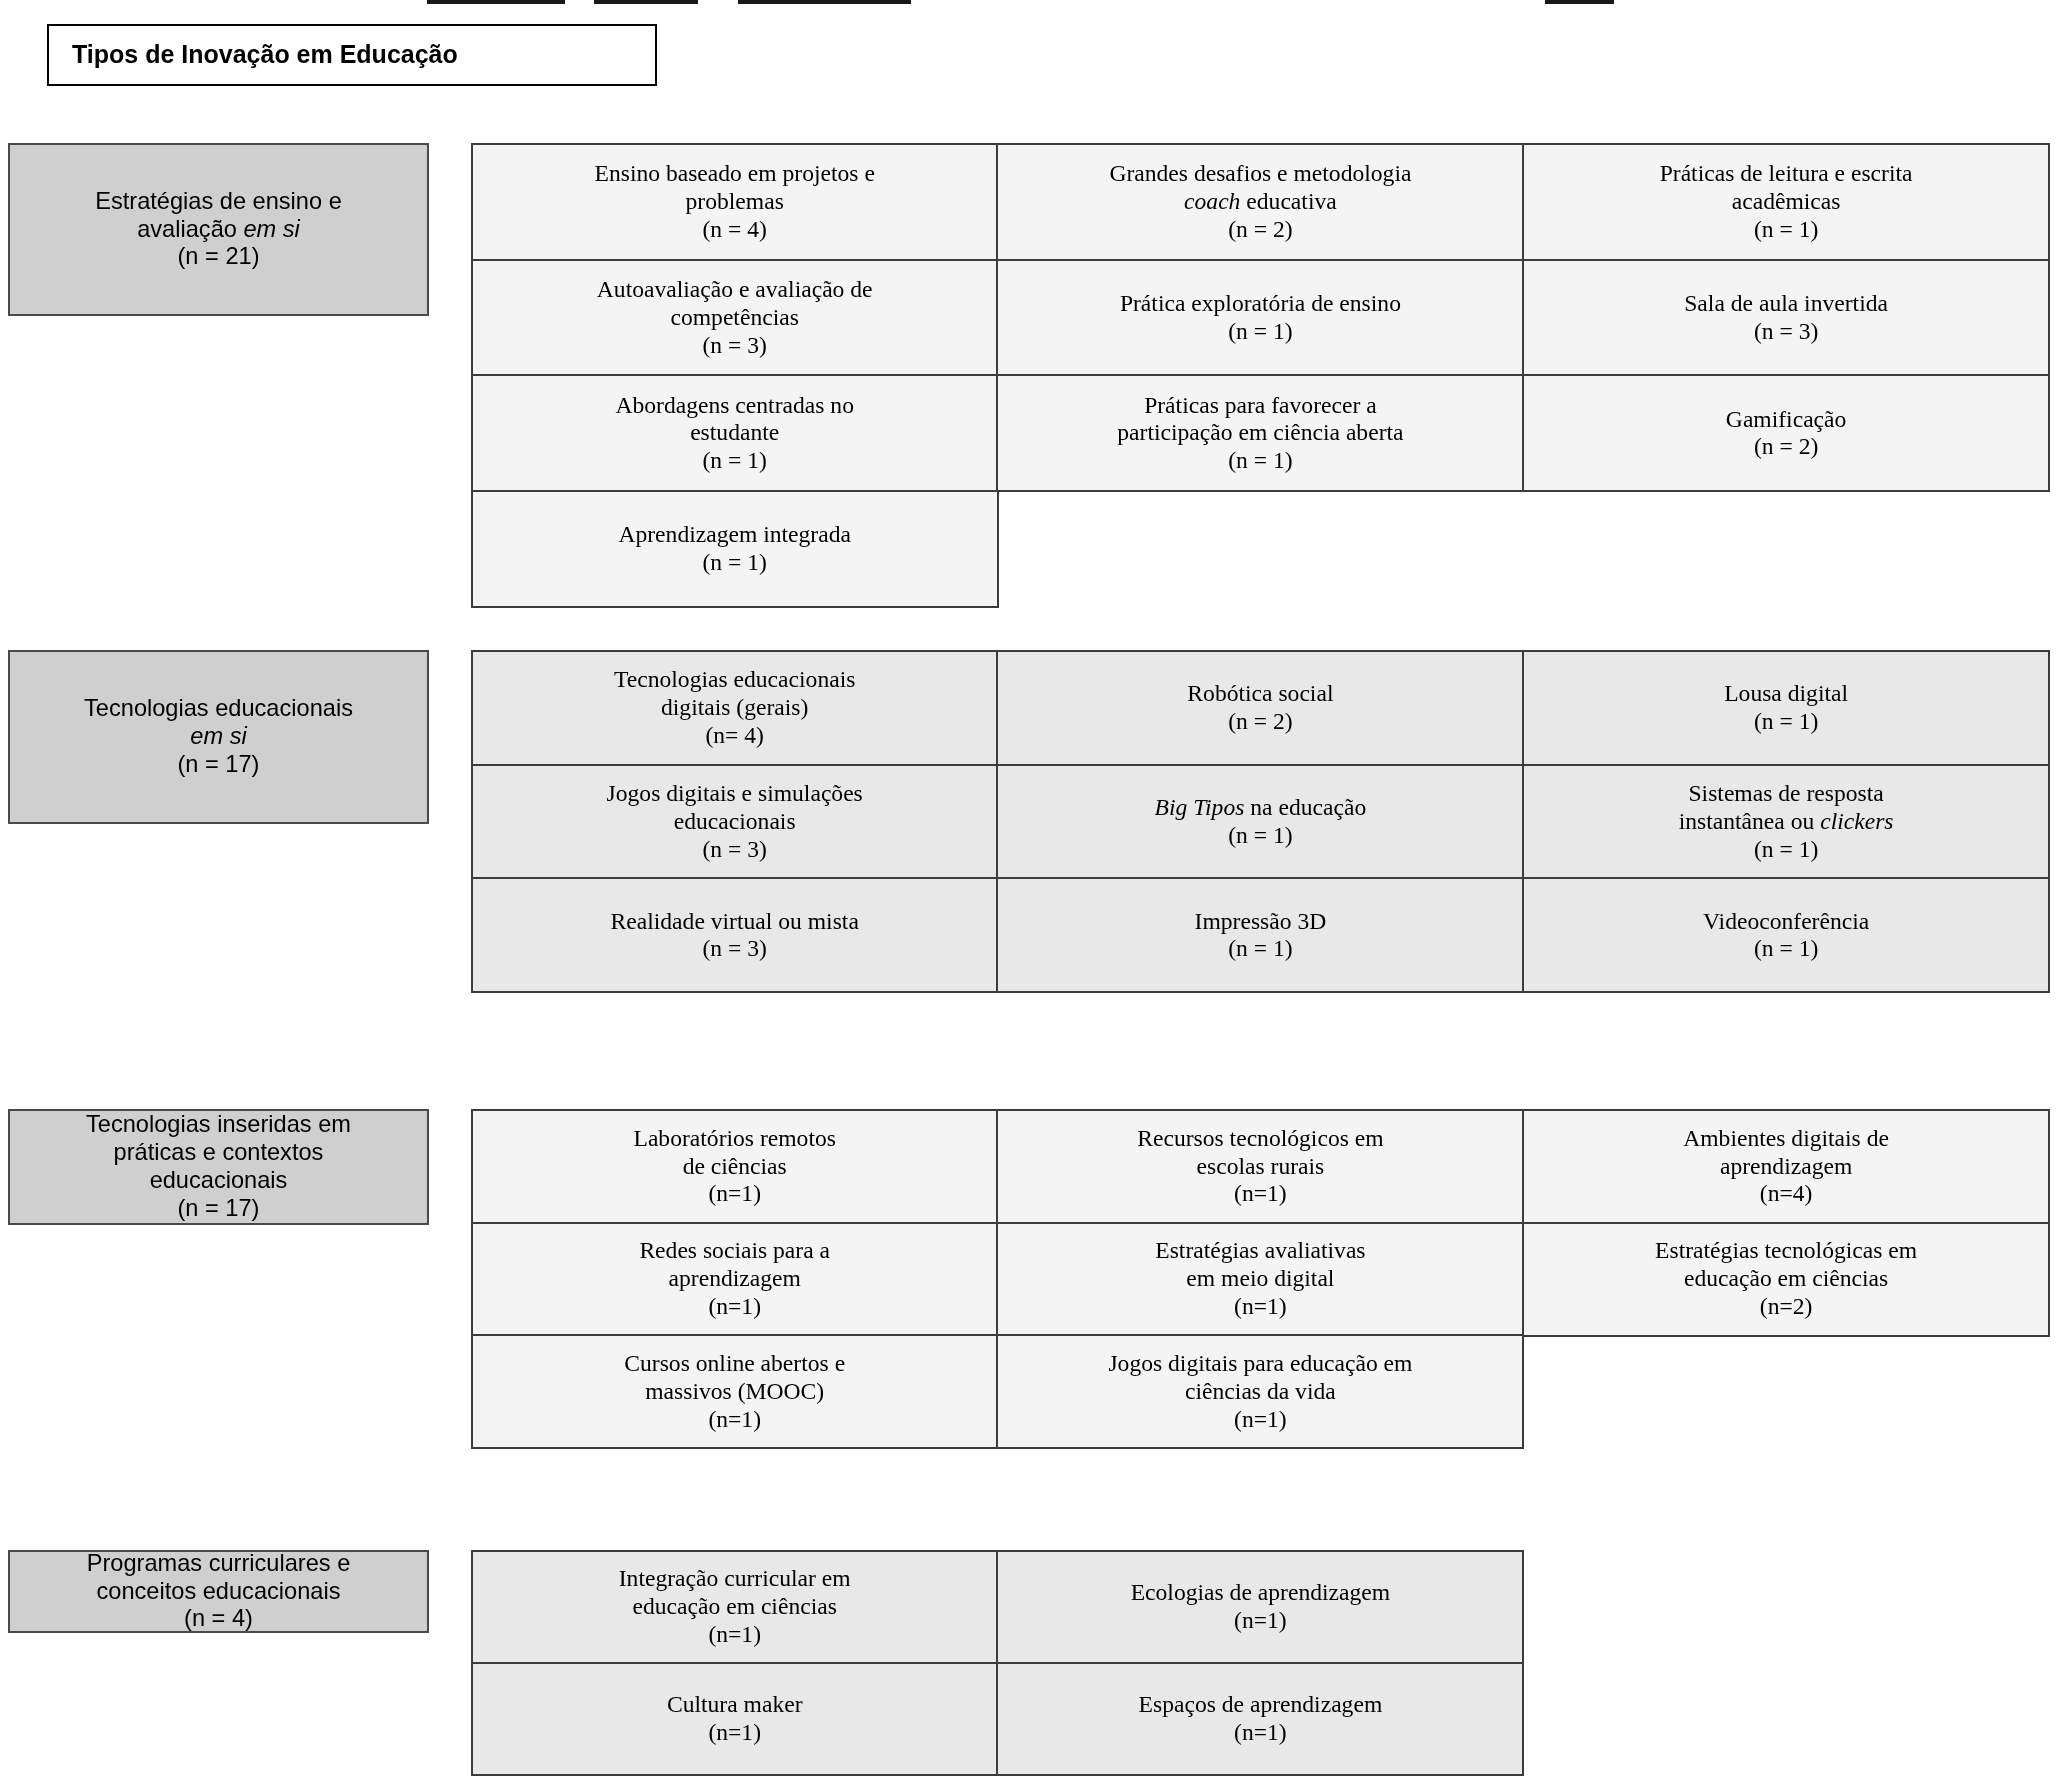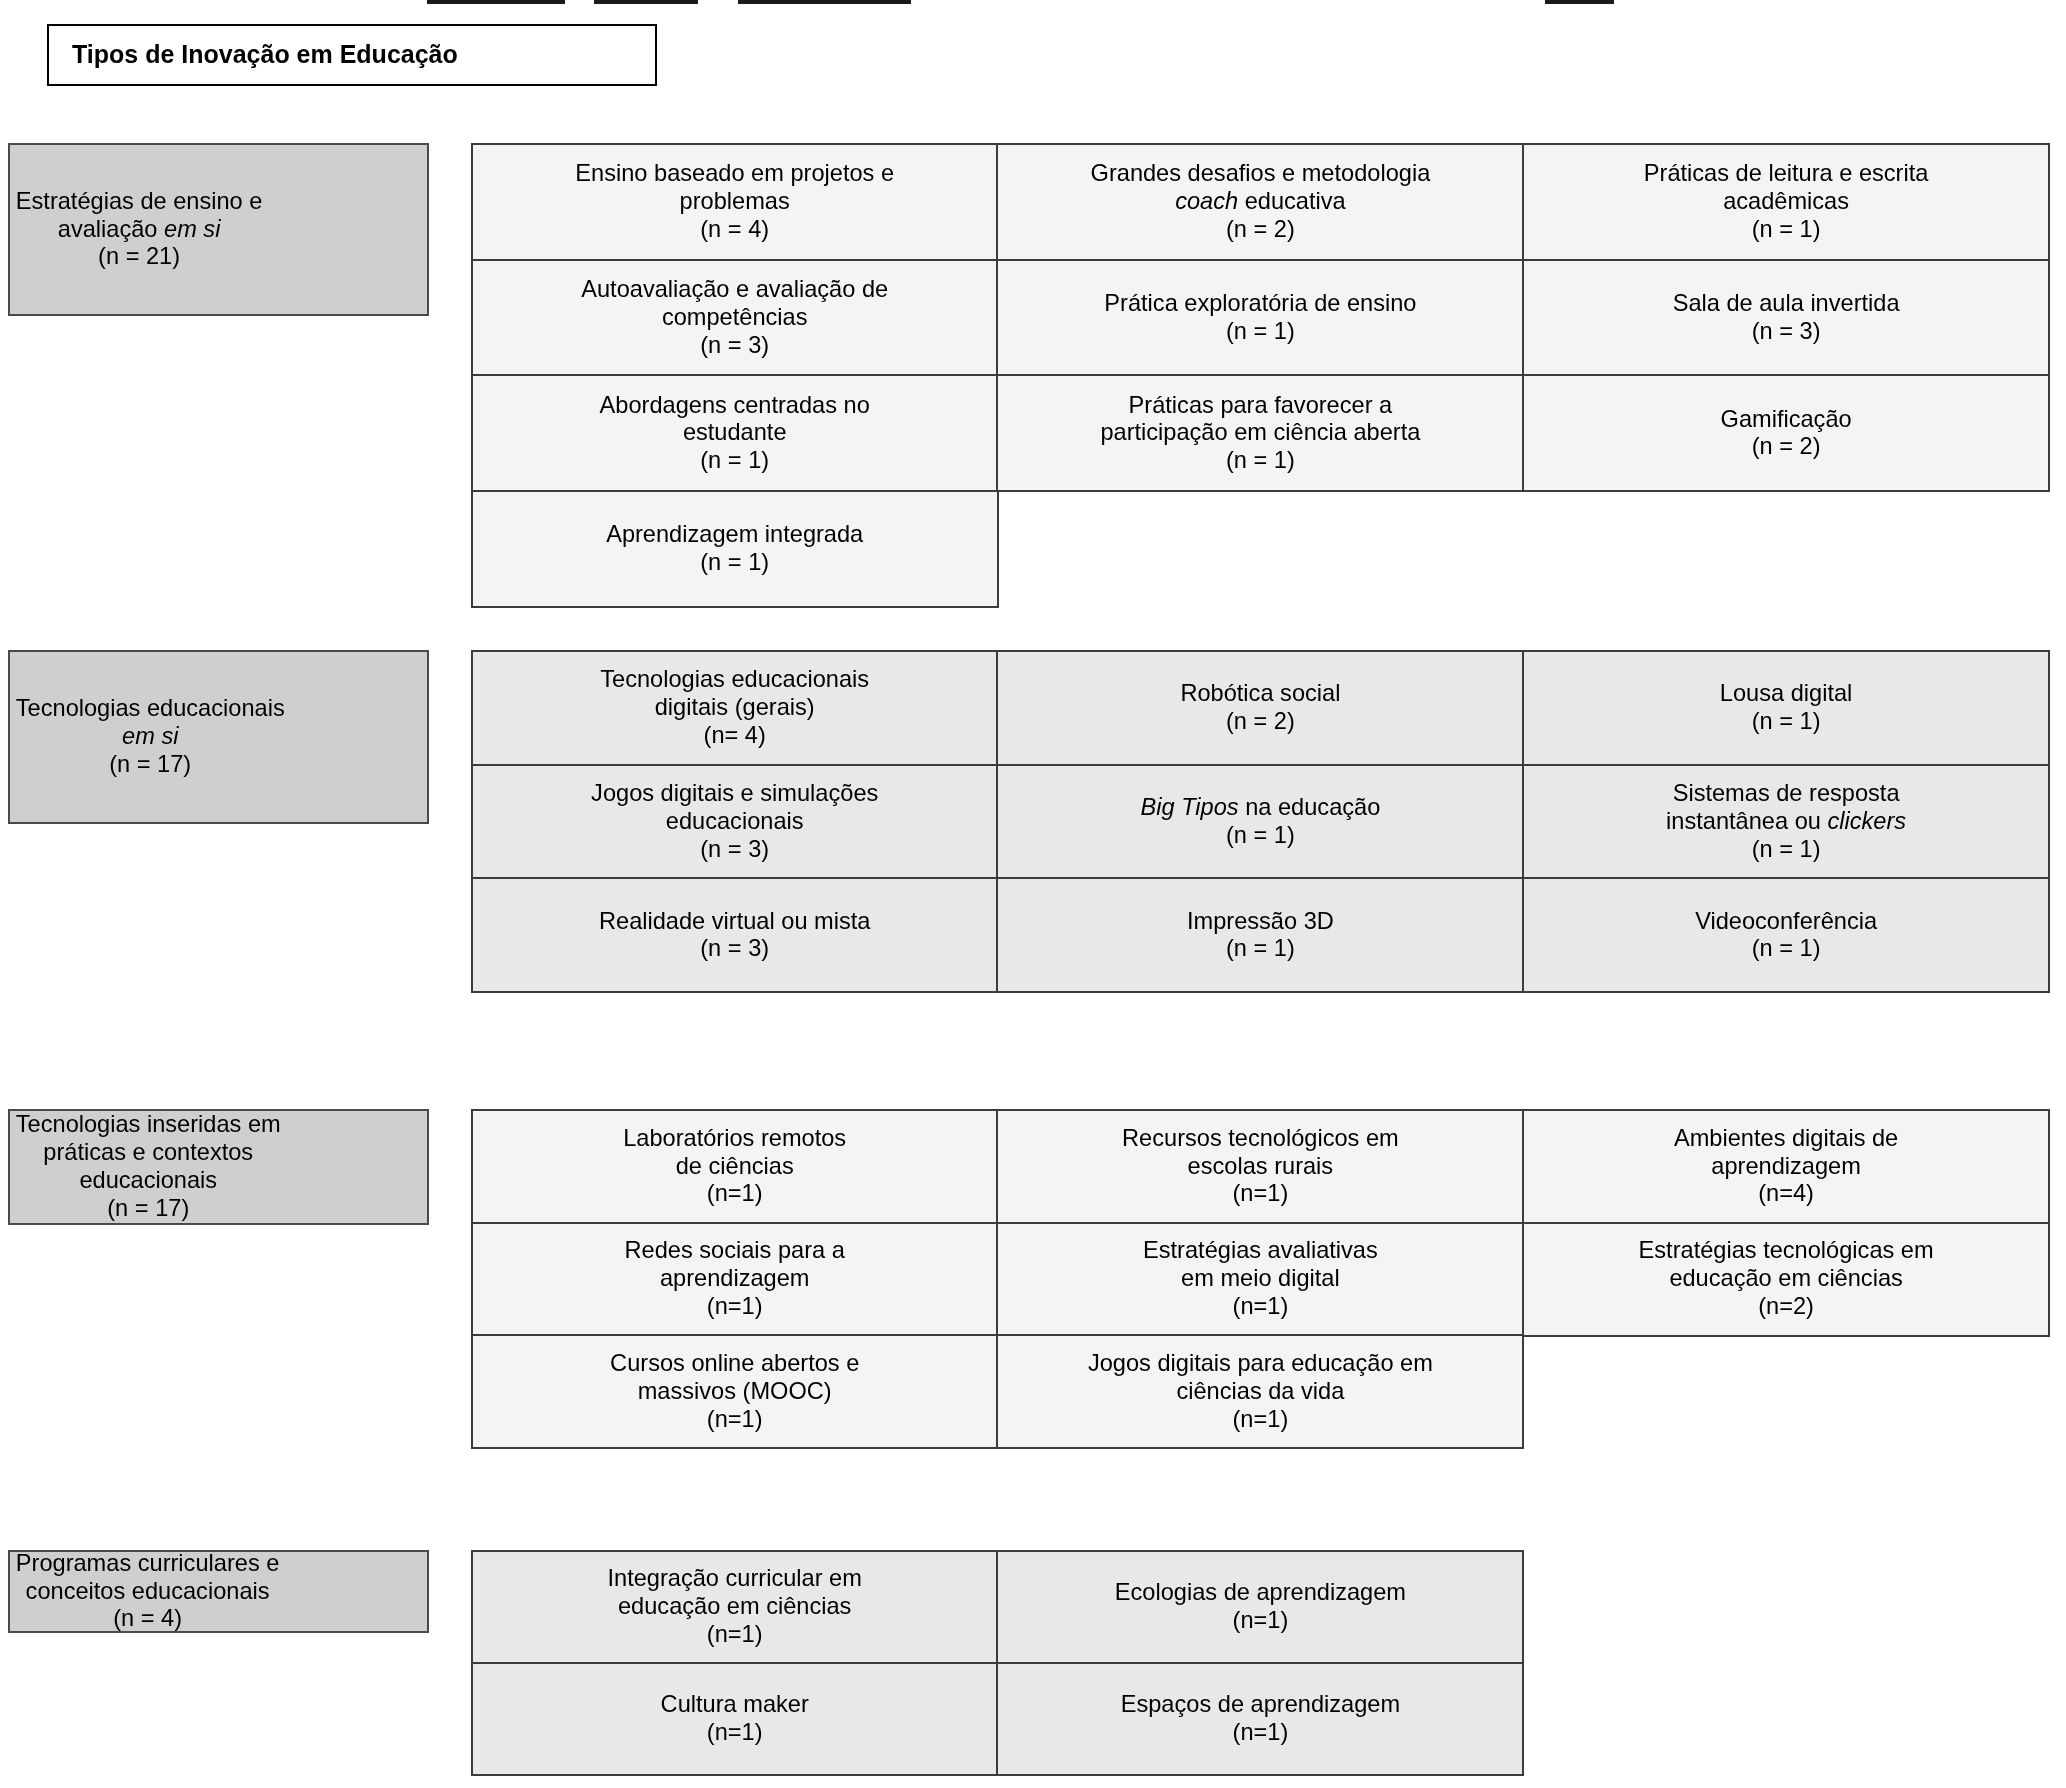--- a/index.html
+++ b/index.html
@@ -54,34 +54,35 @@
 
   .cat-box {
     position: absolute;
     left: 8px;
     width: 421px;
     border: 2.9px solid #4a4a4a;
     background: #cfcfcf;
     box-sizing: border-box;
     display: flex;
     align-items: center;
-    justify-content: flex-start;
+    justify-content: center;
     text-align: center;
     font-size: 23.6px;
     line-height: 1.18;
     padding: 3.5px 5.8px;
   }
 
   .grid {
     position: absolute;
     left: 473px;
     top: 0;
     display: flex;
     flex-wrap: wrap;
     width: 1585px;
+    font-family: Liberation Serif, serif;
   }
 
   .item {
     box-sizing: border-box;
     border: 2.3px solid #3c3c3c;
     background: #e8e8e8;
     width: 528px;
     display: flex;
     align-items: center;
     justify-content: center;

